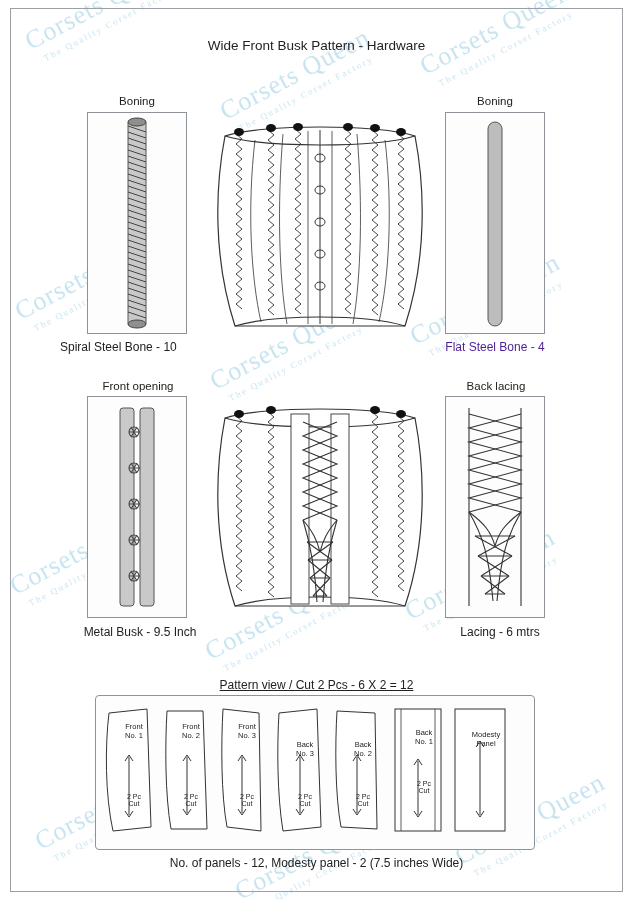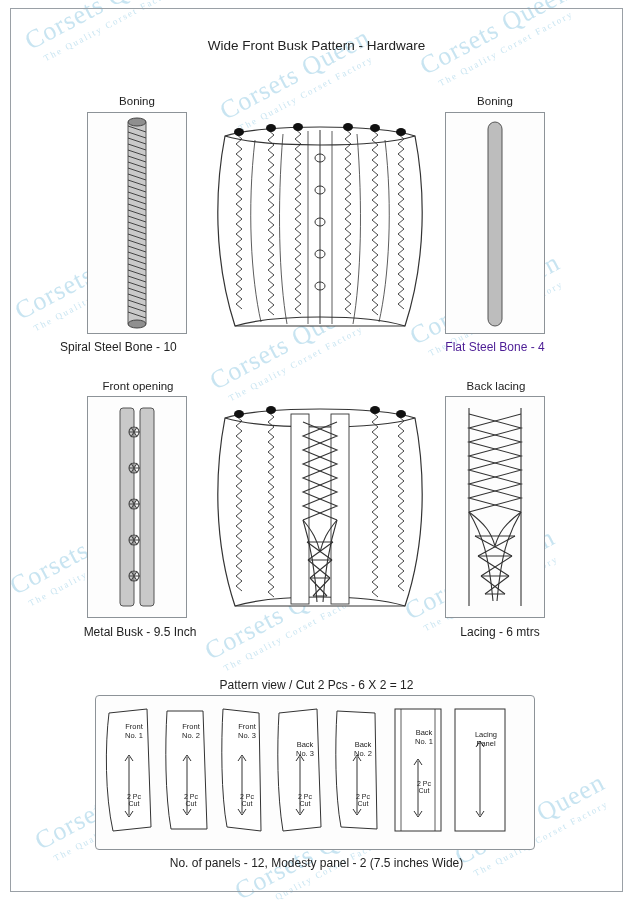--- a/index.html
+++ b/index.html
@@ -291,21 +291,21 @@
       </g>
       <g fill="#111">
         <ellipse cx="44" cy="14" rx="5" ry="4"></ellipse>
         <ellipse cx="76" cy="10" rx="5" ry="4"></ellipse>
         <ellipse cx="180" cy="10" rx="5" ry="4"></ellipse>
         <ellipse cx="206" cy="14" rx="5" ry="4"></ellipse>
       </g>
     </svg>
   </div>
 
-  <div class="cap-center" style="top:678px;">Pattern view / Cut 2 Pcs - 6 X 2 = 12</div>
+  <div class="cap-center" style="top:678px;text-decoration:underline;">Pattern view / Cut 2 Pcs - 6 X 2 = 12</div>
   <div class="box" style="left:95px; top:695px; width:440px; height:155px; border-radius:4px;"></div>
 
   <div class="svgwrap" style="left:95px; top:695px;">
     <svg width="440" height="155" viewBox="0 0 440 155">
       <g fill="#ffffff" stroke="#333" stroke-width="1">
         <path d="M14,18 L52,14 L56,132 L18,136 C10,100 10,50 14,18 Z"></path>
         <path d="M72,16 L108,16 L112,134 L76,134 C70,100 70,50 72,16 Z"></path>
         <path d="M128,14 L164,18 L166,136 L132,132 C126,100 126,48 128,14 Z"></path>
         <path d="M184,18 L222,14 L226,132 L188,136 C182,100 182,50 184,18 Z"></path>
         <path d="M242,16 L280,18 L282,134 L246,132 C240,100 240,50 242,16 Z"></path>
@@ -377,19 +377,19 @@
   <div style="position:absolute; left:400px; top:728px; width:48px; text-align:center; font-size:7.5px; color:#222;">
     <div>Back</div>
     <div>No. 1</div>
   </div>
   <div style="position:absolute; left:400px; top:780px; width:48px; text-align:center; font-size:7px; color:#222;">
     <div>2 Pc</div>
     <div>Cut</div>
   </div>
 
   <div style="position:absolute; left:461px; top:730px; width:50px; text-align:center; font-size:7.5px; color:#222;">
-    <div>Lacing</div>
+    <div>Modesty</div>
     <div>Panel</div>
   </div>
 
   <div class="cap-center" style="top:856px;">No. of panels - 12, Modesty panel - 2 (7.5 inches Wide)</div>
 
 </div>
 
 </body></html>

